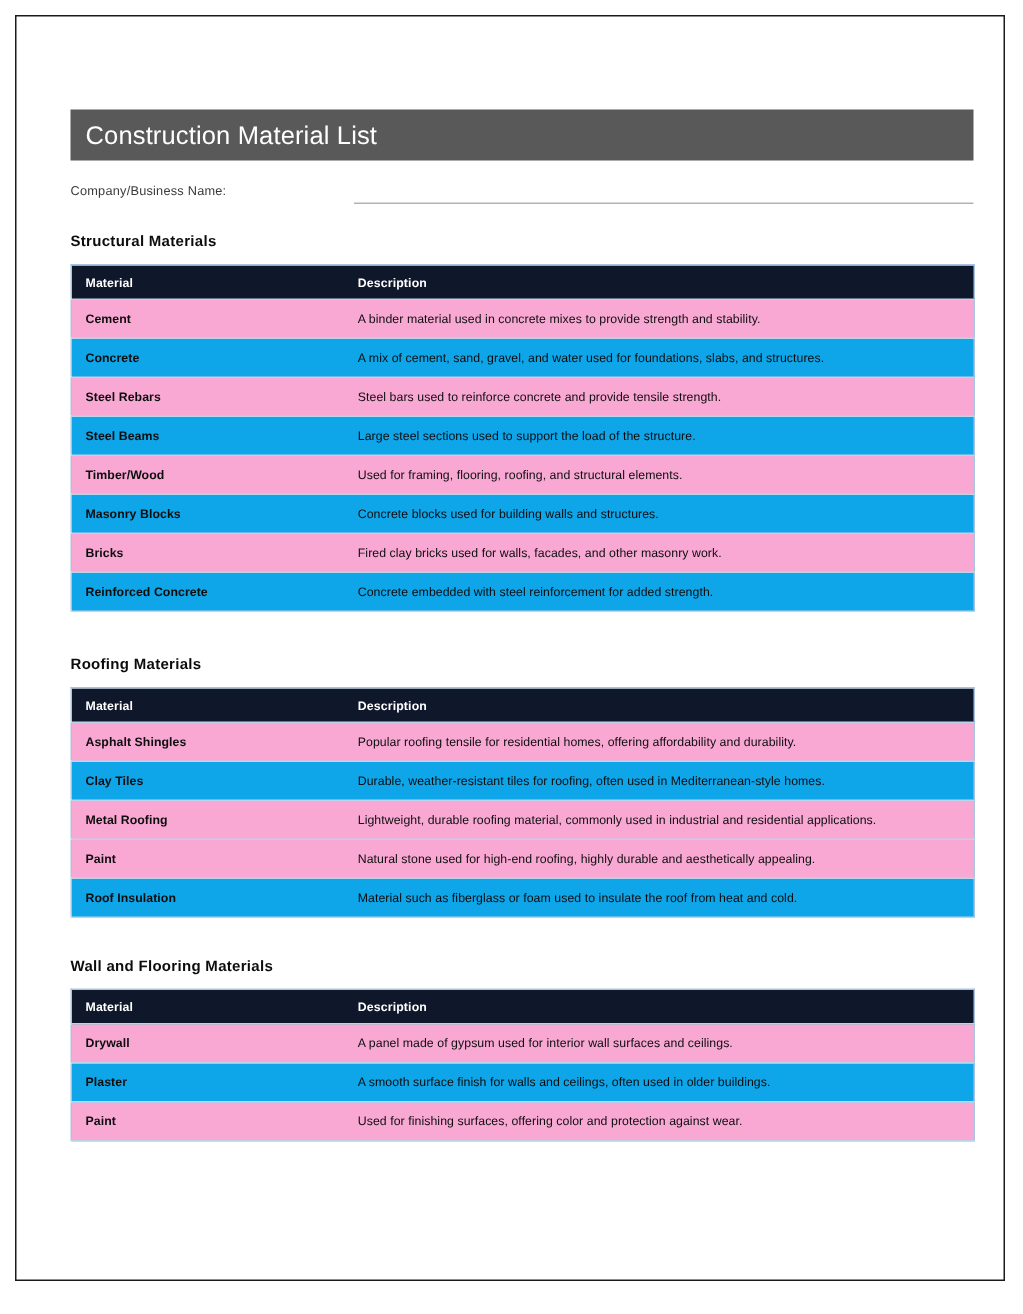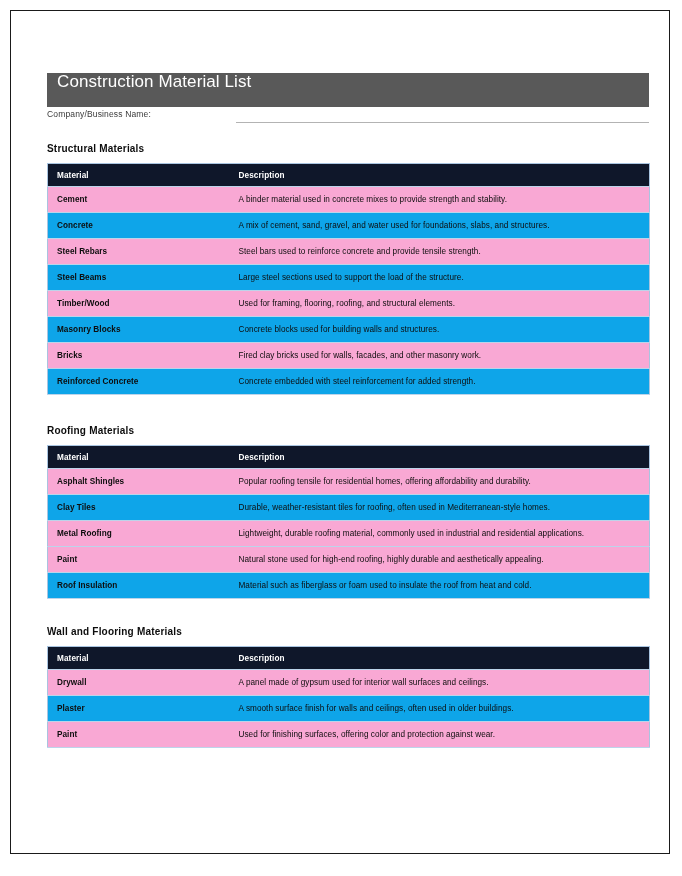--- a/index.html
+++ b/index.html
@@ -29,35 +29,35 @@
     left: 36px;
     top: 62px;
     width: 602px;
   }
 
   
   .title-banner {
     background: #595959;
     height: 34px;
     display: flex;
-    align-items: flex-start;
+    align-items: center;
     padding-left: 10px;
     box-sizing: border-box;
   }
   .title-banner .title-text {
     color: #ffffff;
     font-size: 17px;
     font-weight: 400;
     letter-spacing: 0.1px;
     line-height: 1;
   }
 
   
   .company-row {
-    margin-top: 2px;
+    margin-top: 15px;
     height: 16px;
     position: relative;
   }
   .company-label {
     position: absolute;
     left: 0;
     top: 0;
     font-size: 8.5px;
     color: #3a3a3a;
     letter-spacing: 0.15px;

